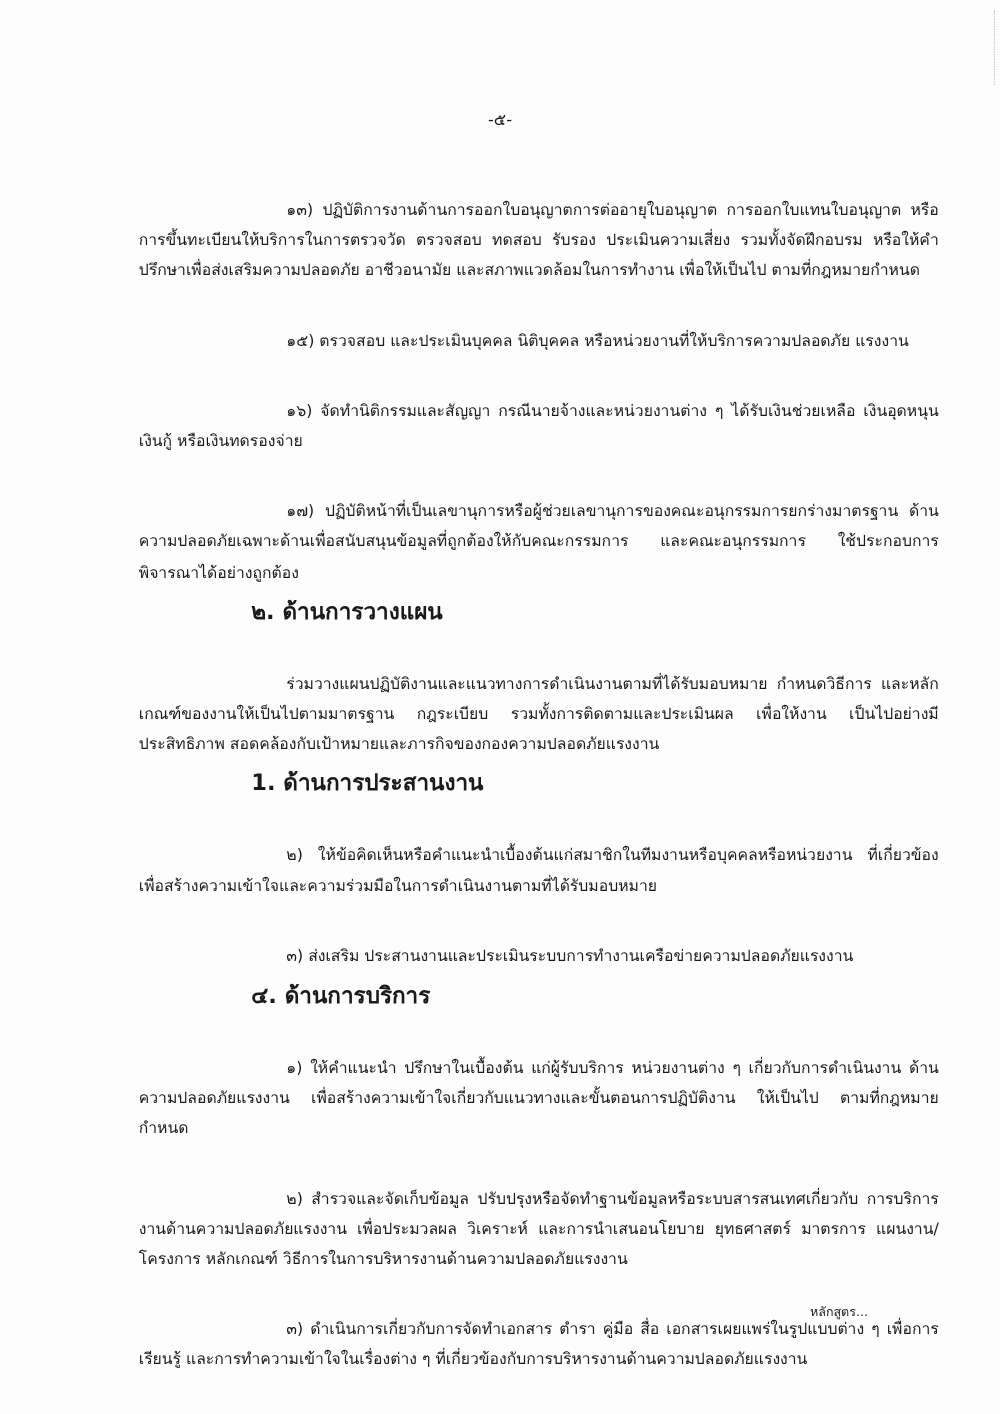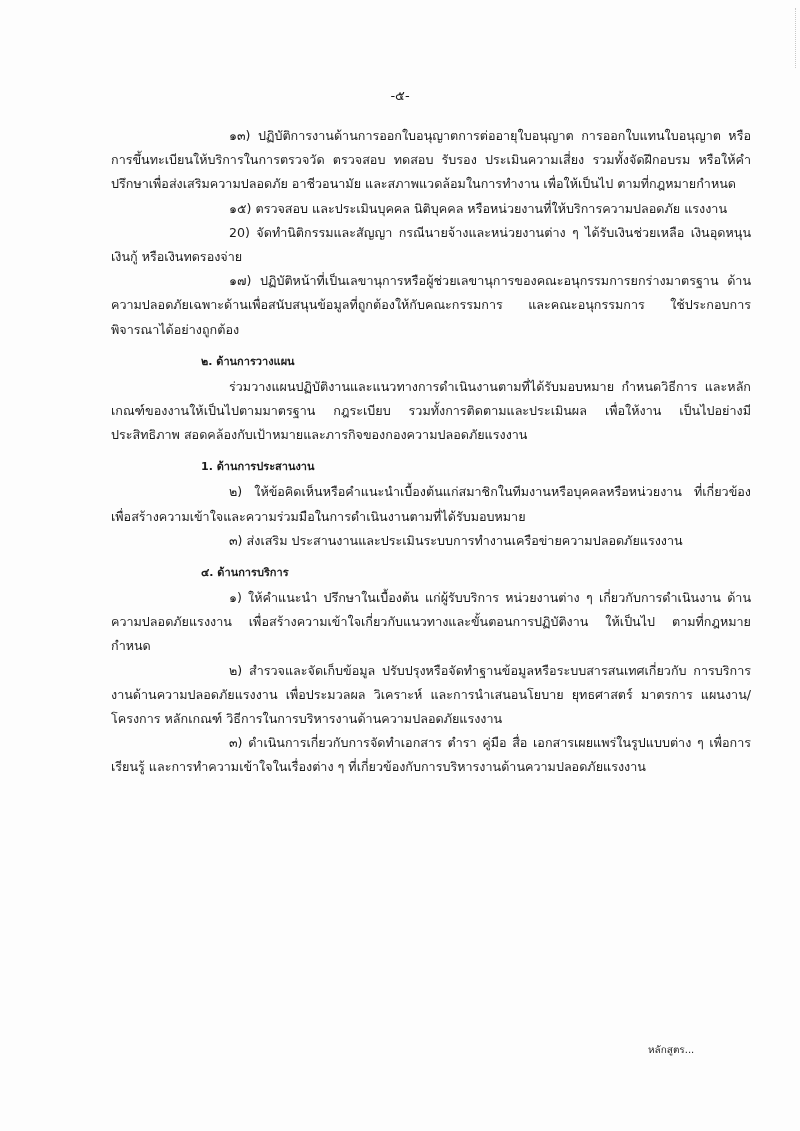--- a/index.html
+++ b/index.html
@@ -5,37 +5,37 @@
   html, body { margin: 0; padding: 0; background: #ffffff; }
   body { width: 800px; height: 1131px; position: relative; overflow: hidden;
          font-family: "DejaVu Sans", "Liberation Sans", sans-serif; color: #1a1a1a; }
   .page { position: absolute; left: 0; top: 0; width: 800px; height: 1131px; background: #fdfdfd; }
   .edge-marks { position: absolute; right: 4px; top: 8px; width: 4px; height: 60px;
                 border-right: 1px dotted #c8c8c8; }
   .page-number { position: absolute; top: 85px; left: 0; width: 800px; text-align: center;
                  font-size: 13px; }
   .body { position: absolute; left: 111px; top: 124px; width: 640px; font-size: 12.6px; line-height: 24.2px; }
   .p { margin: 0; text-align: justify; text-align-last: left; }
-  .indent { text-indent: 118px; }
-  .heading { margin: 7px 0 0 0; padding-left: 90px; font-weight: bold; font-size: 11px; line-height: 26px; }
+  .indent { text-indent: 118px; margin-top: 32px; }
+  .heading { margin: 7px 0 0 0; padding-left: 90px; font-weight: bold; font-size: 18px; line-height: 26px; }
   .footer-next { position: absolute; top: 1042px; left: 648px; font-size: 10px; }
 </style>
 </head>
 <body>
 
 <div class="page">
   <div class="edge-marks"></div>
 
   <div class="page-number">-๕-</div>
 
   <div class="body">
 
     <p class="p indent"><span>๑๓)</span> <span>ปฏิบัติการงานด้านการออกใบอนุญาตการต่ออายุใบอนุญาต การออกใบแทนใบอนุญาต หรือการขึ้นทะเบียนให้บริการในการตรวจวัด ตรวจสอบ ทดสอบ รับรอง ประเมินความเสี่ยง รวมทั้งจัดฝึกอบรม หรือให้คำปรึกษาเพื่อส่งเสริมความปลอดภัย อาชีวอนามัย และสภาพแวดล้อมในการทำงาน เพื่อให้เป็นไป ตามที่กฎหมายกำหนด</span></p>
     <p class="p indent"><span>๑๕)</span> <span>ตรวจสอบ และประเมินบุคคล นิติบุคคล หรือหน่วยงานที่ให้บริการความปลอดภัย แรงงาน</span></p>
-    <p class="p indent"><span>20)</span> <span>จัดทำนิติกรรมและสัญญา กรณีนายจ้างและหน่วยงานต่าง ๆ ได้รับเงินช่วยเหลือ เงินอุดหนุน เงินกู้ หรือเงินทดรองจ่าย</span></p>
+    <p class="p indent"><span>๑๖)</span> <span>จัดทำนิติกรรมและสัญญา กรณีนายจ้างและหน่วยงานต่าง ๆ ได้รับเงินช่วยเหลือ เงินอุดหนุน เงินกู้ หรือเงินทดรองจ่าย</span></p>
     <p class="p indent"><span>๑๗)</span> <span>ปฏิบัติหน้าที่เป็นเลขานุการหรือผู้ช่วยเลขานุการของคณะอนุกรรมการยกร่างมาตรฐาน ด้านความปลอดภัยเฉพาะด้านเพื่อสนับสนุนข้อมูลที่ถูกต้องให้กับคณะกรรมการ และคณะอนุกรรมการ ใช้ประกอบการพิจารณาได้อย่างถูกต้อง</span></p>
 
     <p class="heading">๒. ด้านการวางแผน</p>
     <p class="p indent">ร่วมวางแผนปฏิบัติงานและแนวทางการดำเนินงานตามที่ได้รับมอบหมาย กำหนดวิธีการ และหลักเกณฑ์ของงานให้เป็นไปตามมาตรฐาน กฎระเบียบ รวมทั้งการติดตามและประเมินผล เพื่อให้งาน เป็นไปอย่างมีประสิทธิภาพ สอดคล้องกับเป้าหมายและภารกิจของกองความปลอดภัยแรงงาน</p>
 
     <p class="heading">1. ด้านการประสานงาน</p>
     <p class="p indent"><span>๒)</span> <span>ให้ข้อคิดเห็นหรือคำแนะนำเบื้องต้นแก่สมาชิกในทีมงานหรือบุคคลหรือหน่วยงาน ที่เกี่ยวข้อง เพื่อสร้างความเข้าใจและความร่วมมือในการดำเนินงานตามที่ได้รับมอบหมาย</span></p>
     <p class="p indent"><span>๓)</span> <span>ส่งเสริม ประสานงานและประเมินระบบการทำงานเครือข่ายความปลอดภัยแรงงาน</span></p>
 
     <p class="heading">๔. ด้านการบริการ</p>

